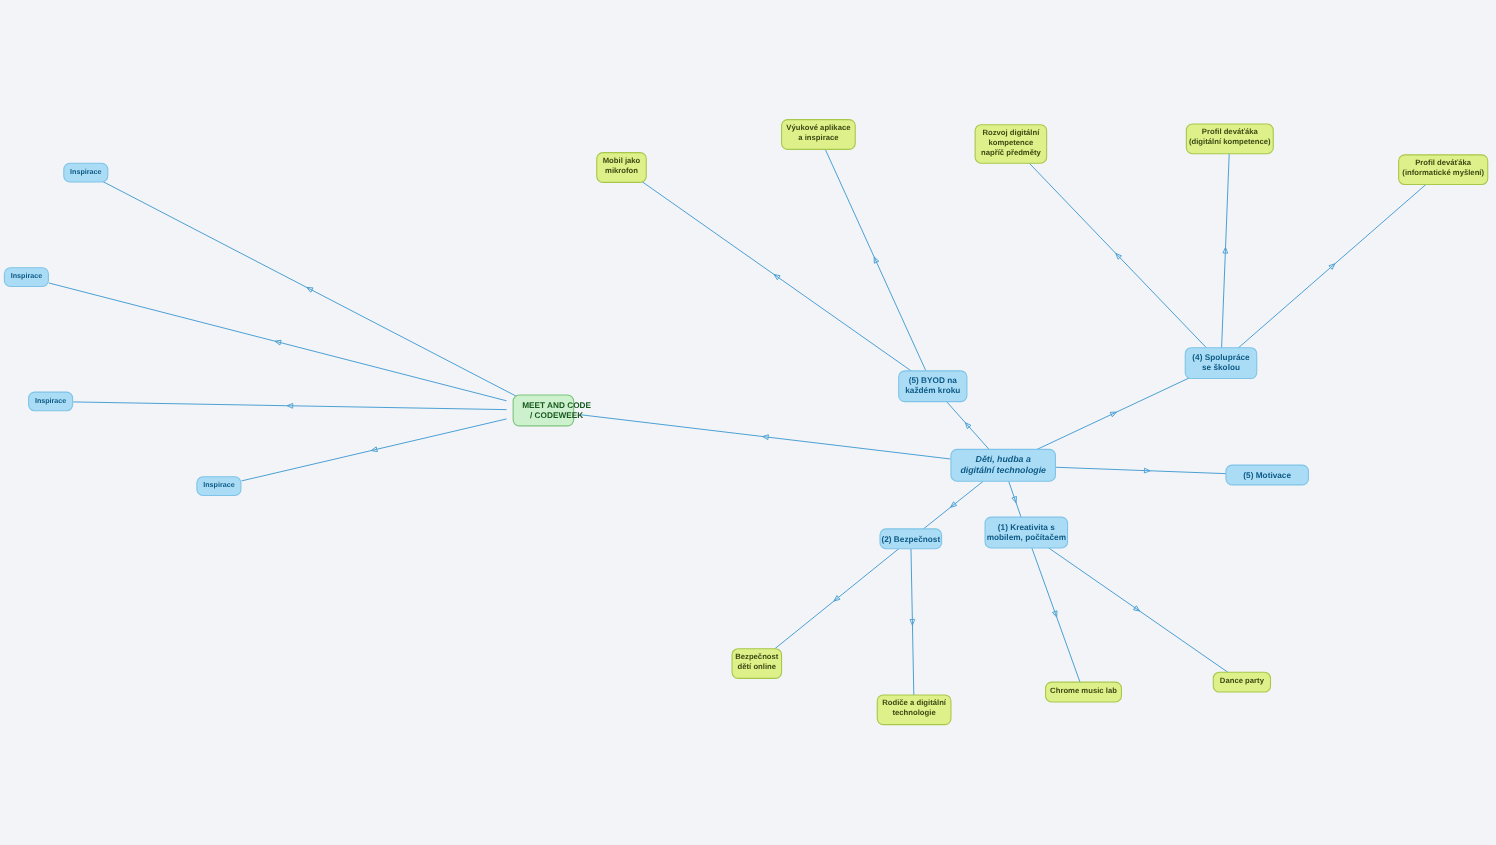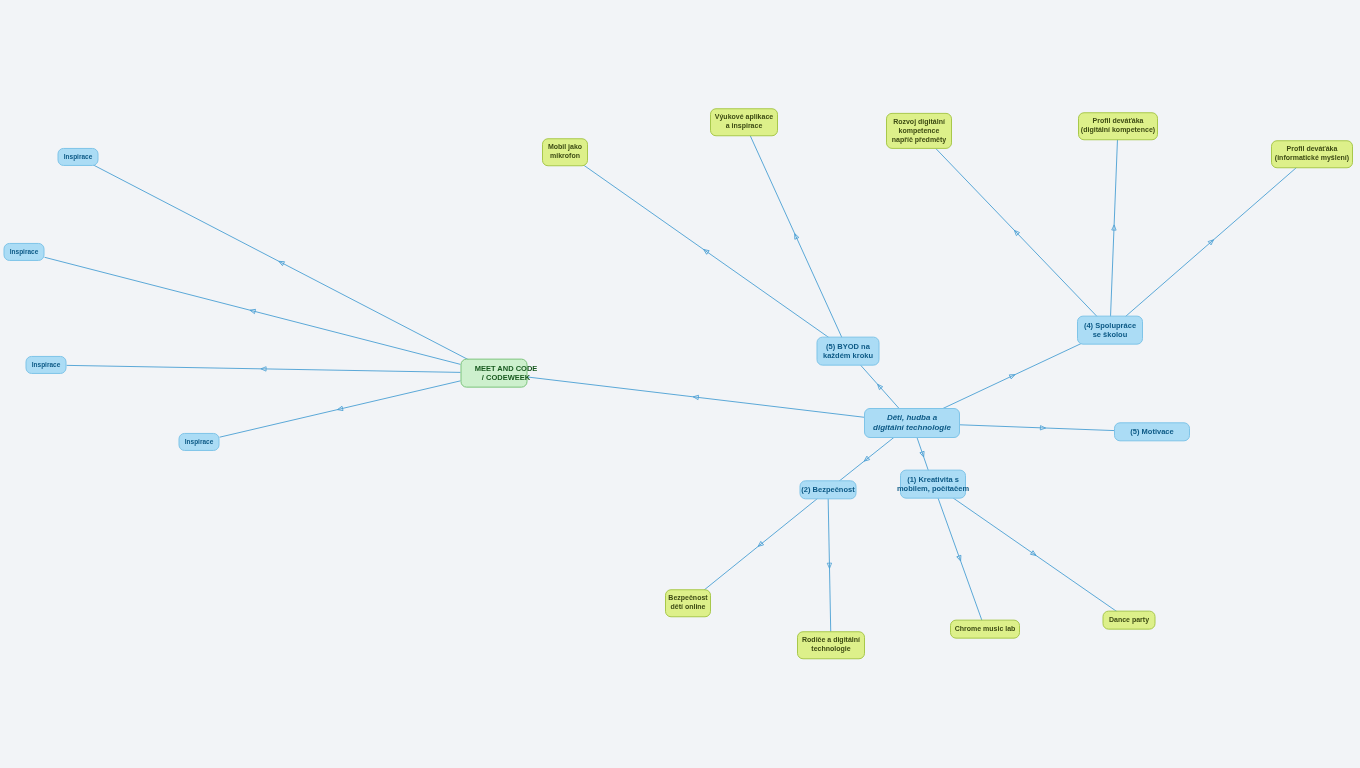--- a/index.html
+++ b/index.html
@@ -150,29 +150,29 @@
         <line x1="937.30" y1="496.00" x2="982.13" y2="621.00" stroke="#4a9fd4" stroke-width="0.9"></line>
         <path d="M -2.6 -2.2 L 2.6 0 L -2.6 2.2 Z" fill="none" stroke="#4a9fd4" stroke-width="0.8" transform="translate(959.72,558.50) rotate(70.27)"></path>
       </g>
       <g>
         <line x1="950.29" y1="496.00" x2="1117.47" y2="612.00" stroke="#4a9fd4" stroke-width="0.9"></line>
         <path d="M -2.6 -2.2 L 2.6 0 L -2.6 2.2 Z" fill="none" stroke="#4a9fd4" stroke-width="0.8" transform="translate(1033.88,554.00) rotate(34.76)"></path>
       </g>
     </svg>
 <div class="node blue center" style="left: 912px; top: 423px; width: 96px; min-height: 28px; font-style: italic;">Děti, hudba a
 digitální technologie</div>
-    <div class="node blue branch" style="left: 933px; top: 484px; width: 66px; min-height: 24px;">(1) Kreativita s
+    <div class="node blue branch" style="left: 933px; top: 484px; width: 76px; min-height: 24px;">(1) Kreativita s
 mobilem, počítačem</div>
     <div class="node blue branch" style="left: 828px; top: 490px; width: 57px; min-height: 16px;">(2) Bezpečnost</div>
     <div class="node blue branch" style="left: 848px; top: 351px; width: 63px; min-height: 25px;">(5) BYOD na
 každém kroku</div>
     <div class="node blue branch" style="left: 1110px; top: 330px; width: 66px; min-height: 25px;">(4) Spolupráce
 se školou</div>
     <div class="node blue branch" style="left: 1152px; top: 432px; width: 76px; min-height: 16px;">(5) Motivace</div>
-    <div class="node green-soft branch" style="left: 494px; top: 373px; width: 67px; min-height: 25px; padding-left: 32px;">MEET AND CODE
+    <div class="node green-soft branch" style="left: 494px; top: 373px; width: 56px; min-height: 25px; padding-left: 32px;">MEET AND CODE
 / CODEWEEK</div>
     <div class="node blue small" style="left: 78px; top: 157px; width: 41px; min-height: 15px;">Inspirace</div>
     <div class="node blue small" style="left: 24px; top: 252px; width: 41px; min-height: 15px;">Inspirace</div>
     <div class="node blue small" style="left: 46px; top: 365px; width: 41px; min-height: 15px;">Inspirace</div>
     <div class="node blue small" style="left: 199px; top: 442px; width: 41px; min-height: 15px;">Inspirace</div>
     <div class="node green leaf" style="left: 565px; top: 152px; width: 46px; min-height: 23px;">Mobil jako
 mikrofon</div>
     <div class="node green leaf" style="left: 744px; top: 122px; width: 68px; min-height: 23px;">Výukové aplikace
 a inspirace</div>
     <div class="node green leaf" style="left: 919px; top: 131px; width: 66px; min-height: 32px;">Rozvoj digitální

